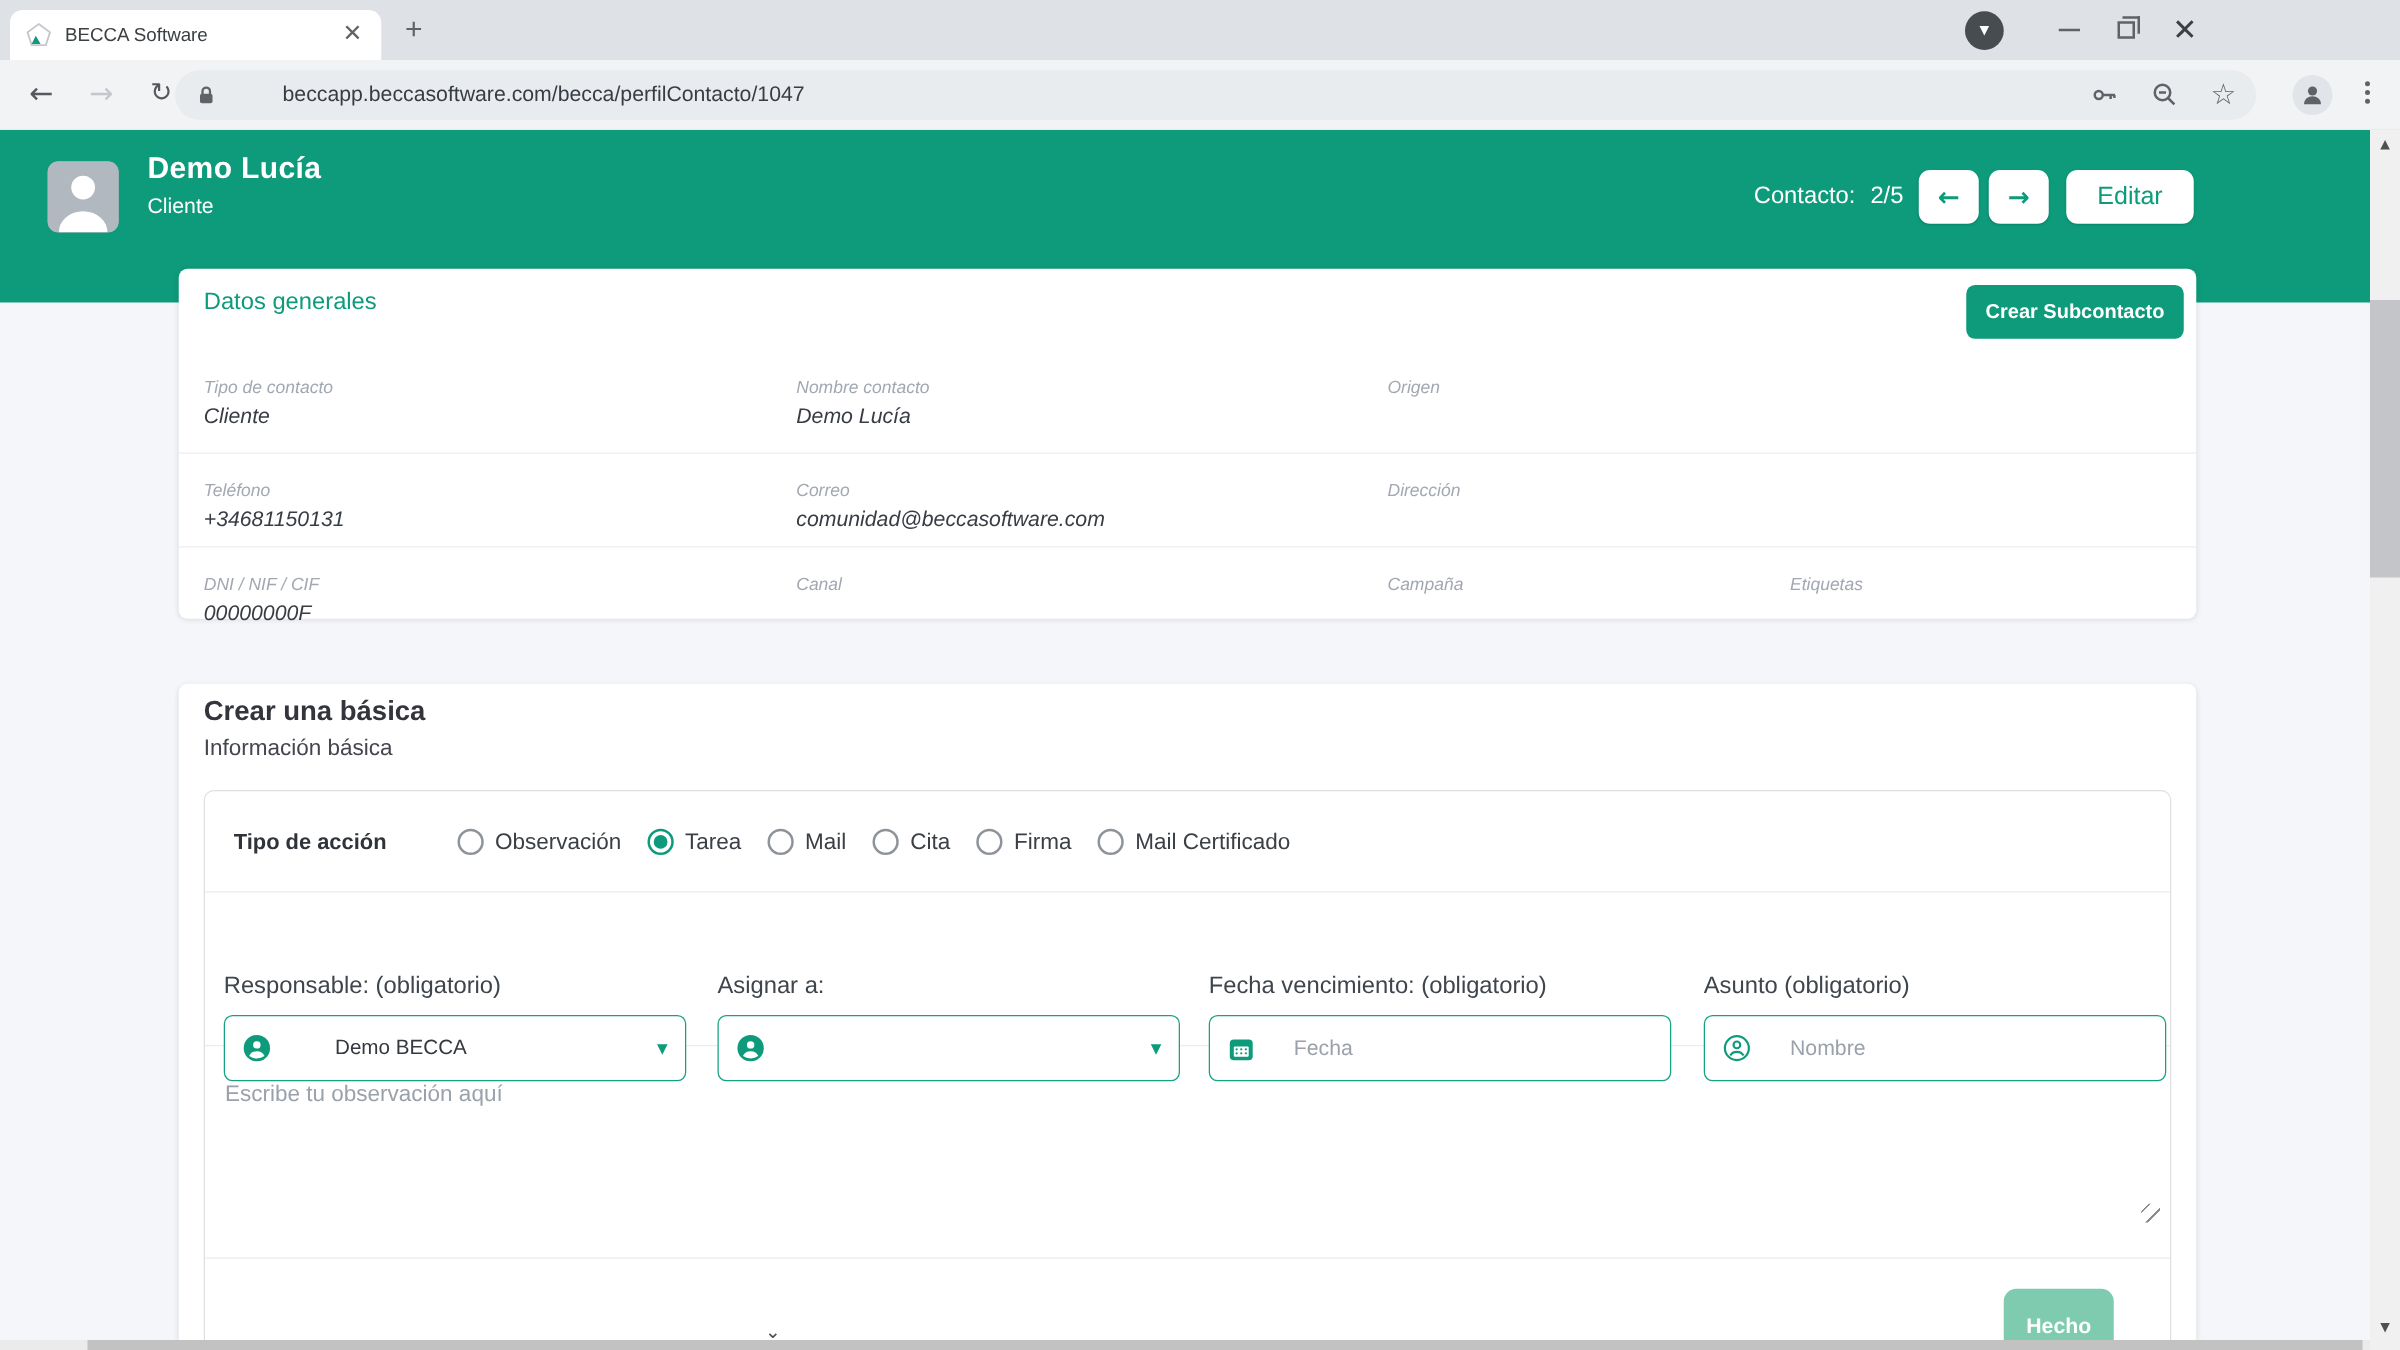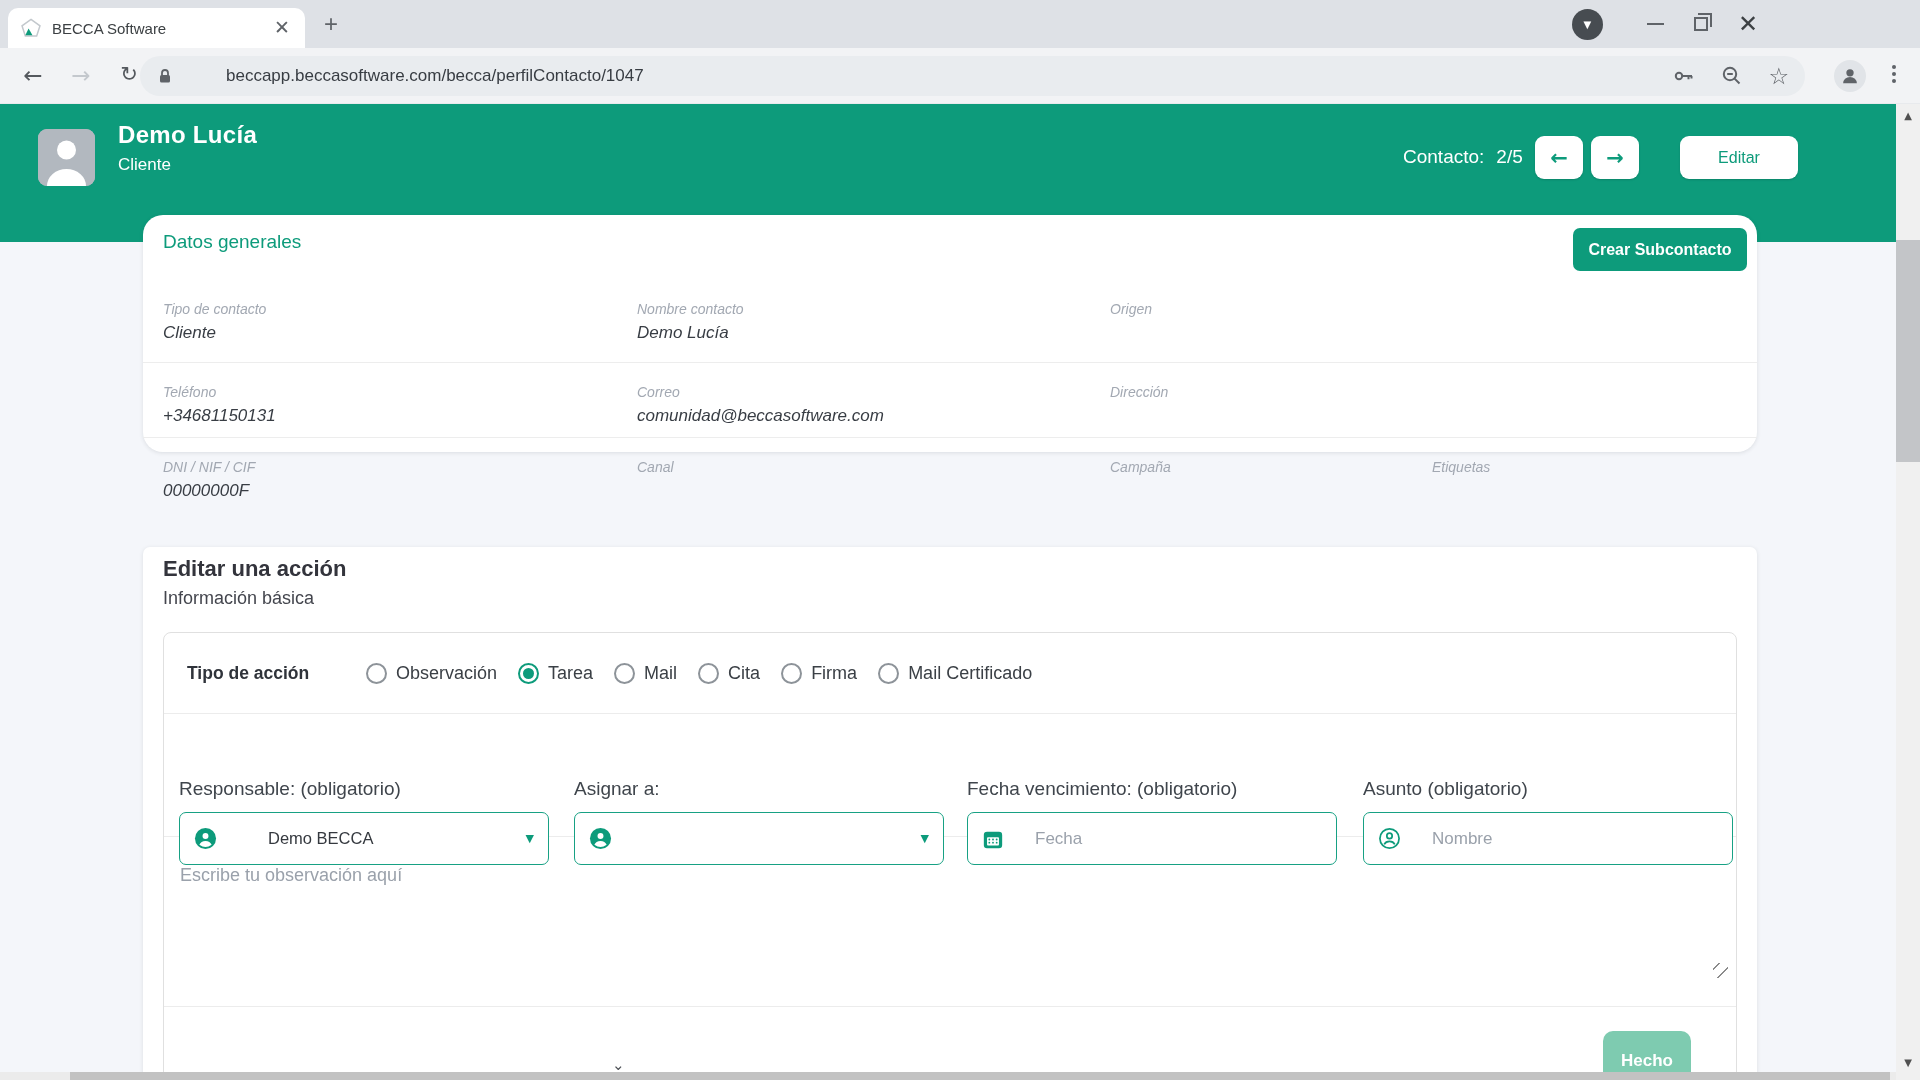--- a/index.html
+++ b/index.html
@@ -39,24 +39,24 @@
 
   #green-header { position:absolute; top:0; left:0; width:1896px; height:138px; background:var(--green); }
   .hdr-avatar { position:absolute; left:38px; top:25px; width:57px; height:57px; border-radius:9px; background:#b2b8bf; overflow:hidden; }
   .hdr-name { position:absolute; left:118px; top:17px; font-size:24px; font-weight:bold; color:#fff; letter-spacing:.3px; }
   .hdr-type { position:absolute; left:118px; top:51px; font-size:17px; color:#fff; }
   .hdr-contact { position:absolute; left:1403px; top:42px; font-size:19px; color:#fff; }
   .hdr-contact b { font-weight:normal; margin-left:12px; }
   .hdr-btn { position:absolute; top:32px; height:43px; background:#fff; border-radius:9px; border:none;
              display:flex; align-items:center; justify-content:center; box-shadow:0 1px 2px rgba(0,0,0,.15); }
   .arrow-btn { width:48px; font-size:21px; font-weight:bold; color:var(--green); font-family:"DejaVu Sans", sans-serif; }
-  .editar-btn { width:118px; font-size:16px; color:var(--green);margin-left:27px; }
+  .editar-btn { width:102px; font-size:20px; color:var(--green); }
 
   .card { position:absolute; left:143px; width:1614px; background:#fff; border-radius:7px; box-shadow:0 1px 4px rgba(40,50,60,.12); }
-  #card-general { top:111px; height:237px;border-radius:20px; }
+  #card-general { top:111px; height:280px; }
   .cg-title { position:absolute; left:20px; top:16px; font-size:19px; color:var(--green); }
   .subcontact-btn { position:absolute; left:1430px; top:13px; width:174px; height:43px; background:var(--green); color:#fff;
                     border:none; border-radius:7px; font-size:16px; font-weight:600; font-family:inherit; }
   .g-rows { position:absolute; top:65px; left:0; width:100%;font-style:italic; }
   .g-row { display:grid; grid-template-columns:474px 473px 322px 1fr; padding:21px 0 0 20px; height:82px; }
   .g-row + .g-row { border-top:1px solid #ededed; height:75px; }
   .flabel { font-size:14px; color:#a2a8b2; }
   .fvalue { font-size:17px; color:#383d44; margin-top:6px; min-height:20px; }
 
   #card-action { top:443px; height:637px; }
@@ -236,21 +236,21 @@
           </div>
           <div>
             <div class="flabel">Etiquetas</div>
             <div class="fvalue"></div>
           </div>
         </div>
       </div>
     </div>
 
     <div class="card" id="card-action">
-      <div class="ca-title">Editar una acción</div>
+      <div class="ca-title">Crear una básica</div>
       <div class="ca-sub">Información básica</div>
 
       <div class="inner-box">
 
         <div class="radio-row">
           <span class="tipo-label">Tipo de acción</span>
           <label class="radio-item">
             <span class="radio-circle"></span>
             <span class="radio-label">Observación</span>
           </label>

